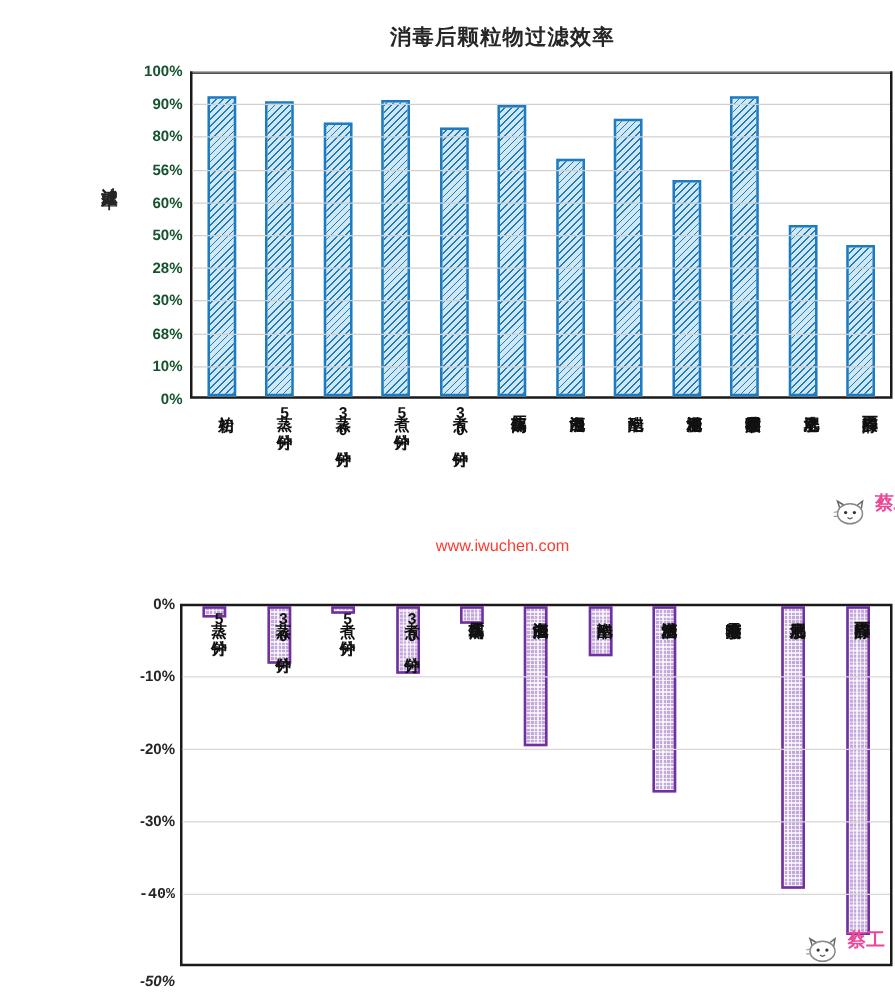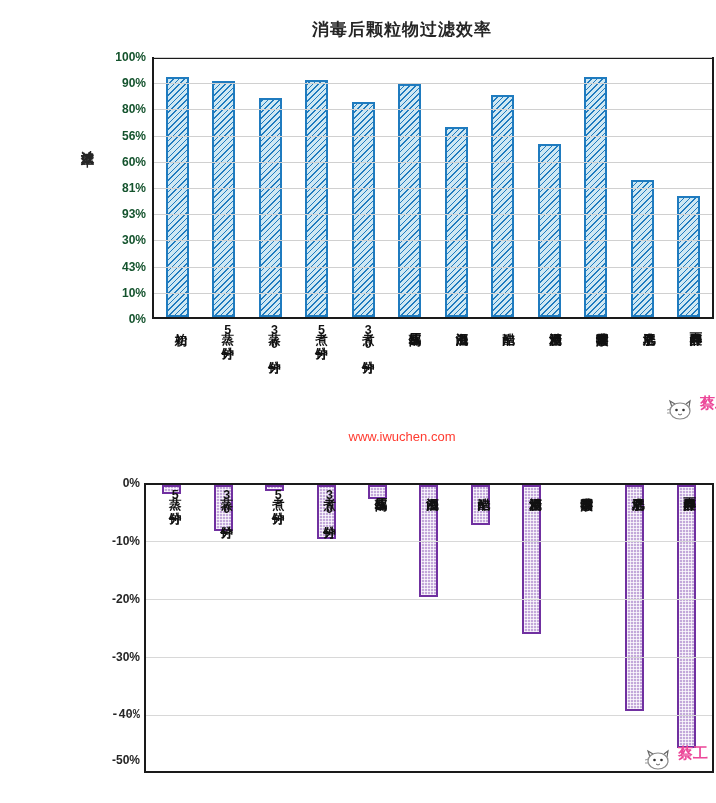--- a/index.html
+++ b/index.html
@@ -136,24 +136,24 @@
 
   <div id="chart1">
     <div id="chart1-title">消毒后颗粒物过滤效率</div>
     <div id="c1-ylabel">过滤效率</div>
     <div id="c1-yticks">
         <div style="top: 8px;">100%</div>
         <div style="top: 34.2px;">90%</div>
         <div style="top: 60.4px;">80%</div>
         <div style="top: 86.6px;">56%</div>
         <div style="top: 112.8px;">60%</div>
-        <div style="top: 139px;">81%</div>
-        <div style="top: 165.2px;">93%</div>
+        <div style="top: 139px;">50%</div>
+        <div style="top: 165.2px;">28%</div>
         <div style="top: 191.4px; text-align: right;">30%</div>
-        <div style="top: 217.6px;">43%</div>
+        <div style="top: 217.6px;">68%</div>
         <div style="top: 243.8px;">10%</div>
         <div style="top: 270px;">0%</div>
       </div>
     <div id="c1-plot">
       <div id="c1-bars">
           <div class="bar1" title="初始: 93%" style="height: 239.94px;"></div>
           <div class="bar1" title="蒸5分钟: 91.5%" style="height: 236.07px;"></div>
           <div class="bar1" title="蒸30分钟: 85%" style="height: 219.3px;"></div>
           <div class="bar1" title="煮5分钟: 92%" style="height: 237.36px;"></div>
           <div class="bar1" title="煮30分钟: 83.5%" style="height: 215.43px;"></div>
@@ -208,21 +208,21 @@
     <div class="logo-text">蔡工</div>
   </div>
 
   <div id="chart2">
     <div id="c2-yticks">
         <div style="top: 0px;">0%</div>
         <div style="top: 58px;">-10%</div>
         <div style="top: 116px;">-20%</div>
         <div style="top: 174px;">-30%</div>
         <div style="top: 232px; font-family: Liberation Mono, monospace;">-40%</div>
-        <div style="top: 277px;">-50%</div>
+        <div style="top: 302px; font-style: italic;">-50%</div>
       </div>
     <div id="c2-plot">
       <div id="c2-bars">
           <div class="bar2" title="蒸5分钟: -1.5%" style="height: 8.58px;"></div>
           <div class="bar2" title="蒸30分钟: -8%" style="height: 45.76px;"></div>
           <div class="bar2" title="煮5分钟: -1%" style="height: 5.72px;"></div>
           <div class="bar2" title="煮30分钟: -9.5%" style="height: 54.34px;"></div>
           <div class="bar2" title="高压锅蒸: -2.5%" style="height: 14.3px;"></div>
           <div class="bar2" title="白酒浸泡: -19.5%" style="height: 111.54px;"></div>
           <div class="bar2" title="醋泡: -7%" style="height: 40.04px;"></div>

